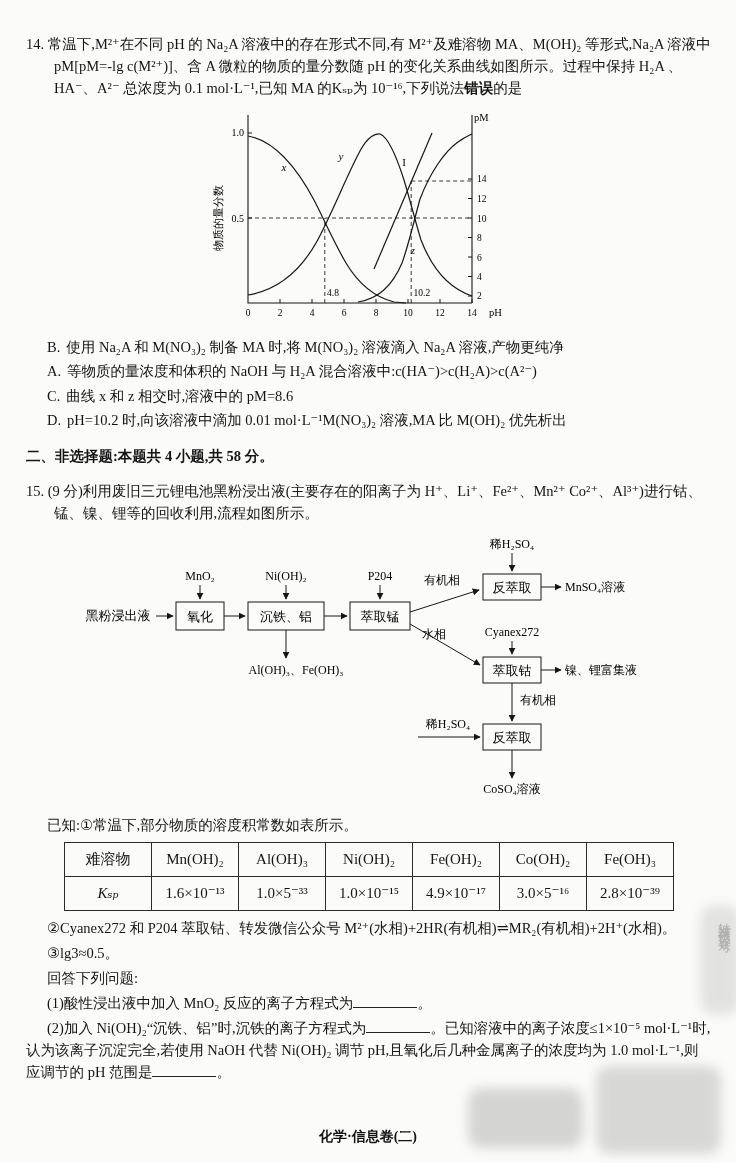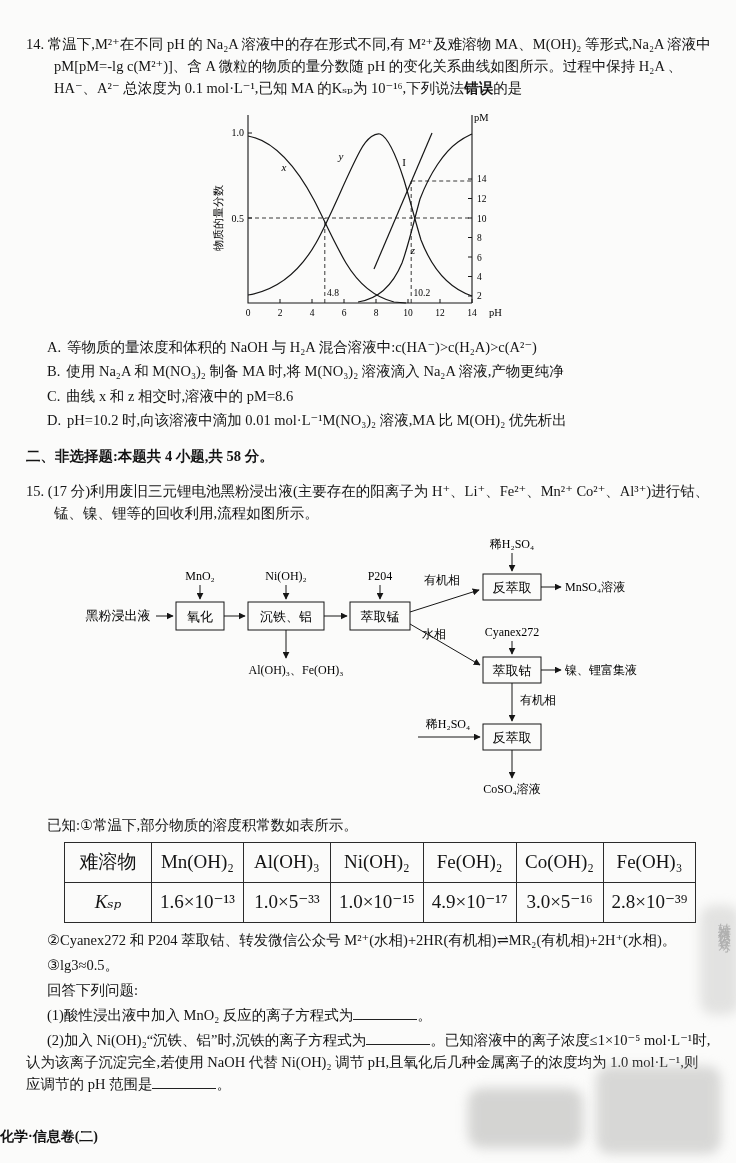--- a/index.html
+++ b/index.html
@@ -14,33 +14,33 @@
   .hang{padding-left:28px;text-indent:-28px;}
   .indent1{padding-left:21px;}
   .pindent{text-indent:21px;}
   .options{margin-top:2px;}
   .option{padding-left:21px;margin:2.5px 0;}
   .option .lab{margin-right:6px;}
   .section-header{font-weight:bold;margin-top:14px;margin-bottom:13px;}
   .chart-wrap{margin:4px 0 2px 182px;}
   .flow-wrap{margin:8px 0 4px 54px;}
   svg{font-family:"Liberation Serif","DejaVu Serif","DejaVu Sans",serif;}
-  .ksp-table{border-collapse:collapse;margin:6px 0 6px 38px;font-size:19px;}
+  .ksp-table{border-collapse:collapse;margin:6px 0 6px 38px;font-size:15px;}
   .ksp-table th,.ksp-table td{
     border:1px solid #2b2b2b;padding:5px 8px;text-align:center;
     font-weight:normal;min-width:70px;white-space:nowrap;
   }
   .kcell{font-style:italic;}
   .blank{
     display:inline-block;width:64px;height:1em;
     border-bottom:1px solid #222;vertical-align:baseline;
   }
   .footer{
     position:absolute;left:0;bottom:16px;width:100%;
-    font-weight:bold;font-size:14px;
+    text-align:center;font-weight:bold;font-size:14px;
   }
   .blob{
     position:absolute;background:#b5b5b3;border-radius:14px;
     filter:blur(6px);pointer-events:none;
   }
   .blob1{left:468px;top:1088px;width:115px;height:60px;opacity:.55;}
   .blob2{left:596px;top:1066px;width:125px;height:88px;opacity:.5;}
   .blob3{left:700px;top:905px;width:40px;height:110px;opacity:.35;}
   .wm-text{
     position:absolute;right:2px;top:912px;
@@ -96,30 +96,30 @@
       <text x="133" y="57" font-size="11" font-style="italic" text-anchor="middle">y</text>
       <text x="205" y="151" font-size="11" font-style="italic" text-anchor="middle">z</text>
       <text x="196" y="63" font-size="11" text-anchor="middle">I</text>
 
       <text x="119" y="193" font-size="9.5">4.8</text>
       <text x="205.5" y="193" font-size="9.5">10.2</text>
     </svg>
   </div>
 
   <div class="options">
+    <div class="option"><span class="lab">B.</span><span>使用 Na₂A 和 M(NO₃)₂ 制备 MA 时,将 M(NO₃)₂ 溶液滴入 Na₂A 溶液,产物更纯净</span></div>
     <div class="option"><span class="lab">A.</span><span>等物质的量浓度和体积的 NaOH 与 H₂A 混合溶液中:c(HA⁻)&gt;c(H₂A)&gt;c(A²⁻)</span></div>
-    <div class="option"><span class="lab">B.</span><span>使用 Na₂A 和 M(NO₃)₂ 制备 MA 时,将 M(NO₃)₂ 溶液滴入 Na₂A 溶液,产物更纯净</span></div>
     <div class="option"><span class="lab">C.</span><span>曲线 x 和 z 相交时,溶液中的 pM=8.6</span></div>
     <div class="option"><span class="lab">D.</span><span>pH=10.2 时,向该溶液中滴加 0.01 mol·L⁻¹M(NO₃)₂ 溶液,MA 比 M(OH)₂ 优先析出</span></div>
   </div>
 
   <p class="section-header">二、非选择题:本题共 4 小题,共 58 分。</p>
 
   <p class="hang"><span>15.</span>
-    <span>(17 分)利用废旧三元锂电池黑粉浸出液(主要存在的阳离子为 H⁺、Li⁺、Fe²⁺、Mn²⁺ Co²⁺、Al³⁺)进行钴、锰、镍、锂等的回收利用,流程如图所示。</span></p>
+    <span>(9 分)利用废旧三元锂电池黑粉浸出液(主要存在的阳离子为 H⁺、Li⁺、Fe²⁺、Mn²⁺ Co²⁺、Al³⁺)进行钴、锰、镍、锂等的回收利用,流程如图所示。</span></p>
 
   <div class="flow-wrap">
     <svg width="600" height="272" viewBox="0 0 600 272">
       <defs>
         <marker id="arr" viewBox="0 0 10 10" refX="9" refY="5" markerWidth="7" markerHeight="7" orient="auto-start-reverse">
           <path d="M0,0 L10,5 L0,10 z" fill="#161616"></path>
         </marker>
       </defs>
 
       <text x="38" y="88" text-anchor="middle" font-size="13">黑粉浸出液</text>

